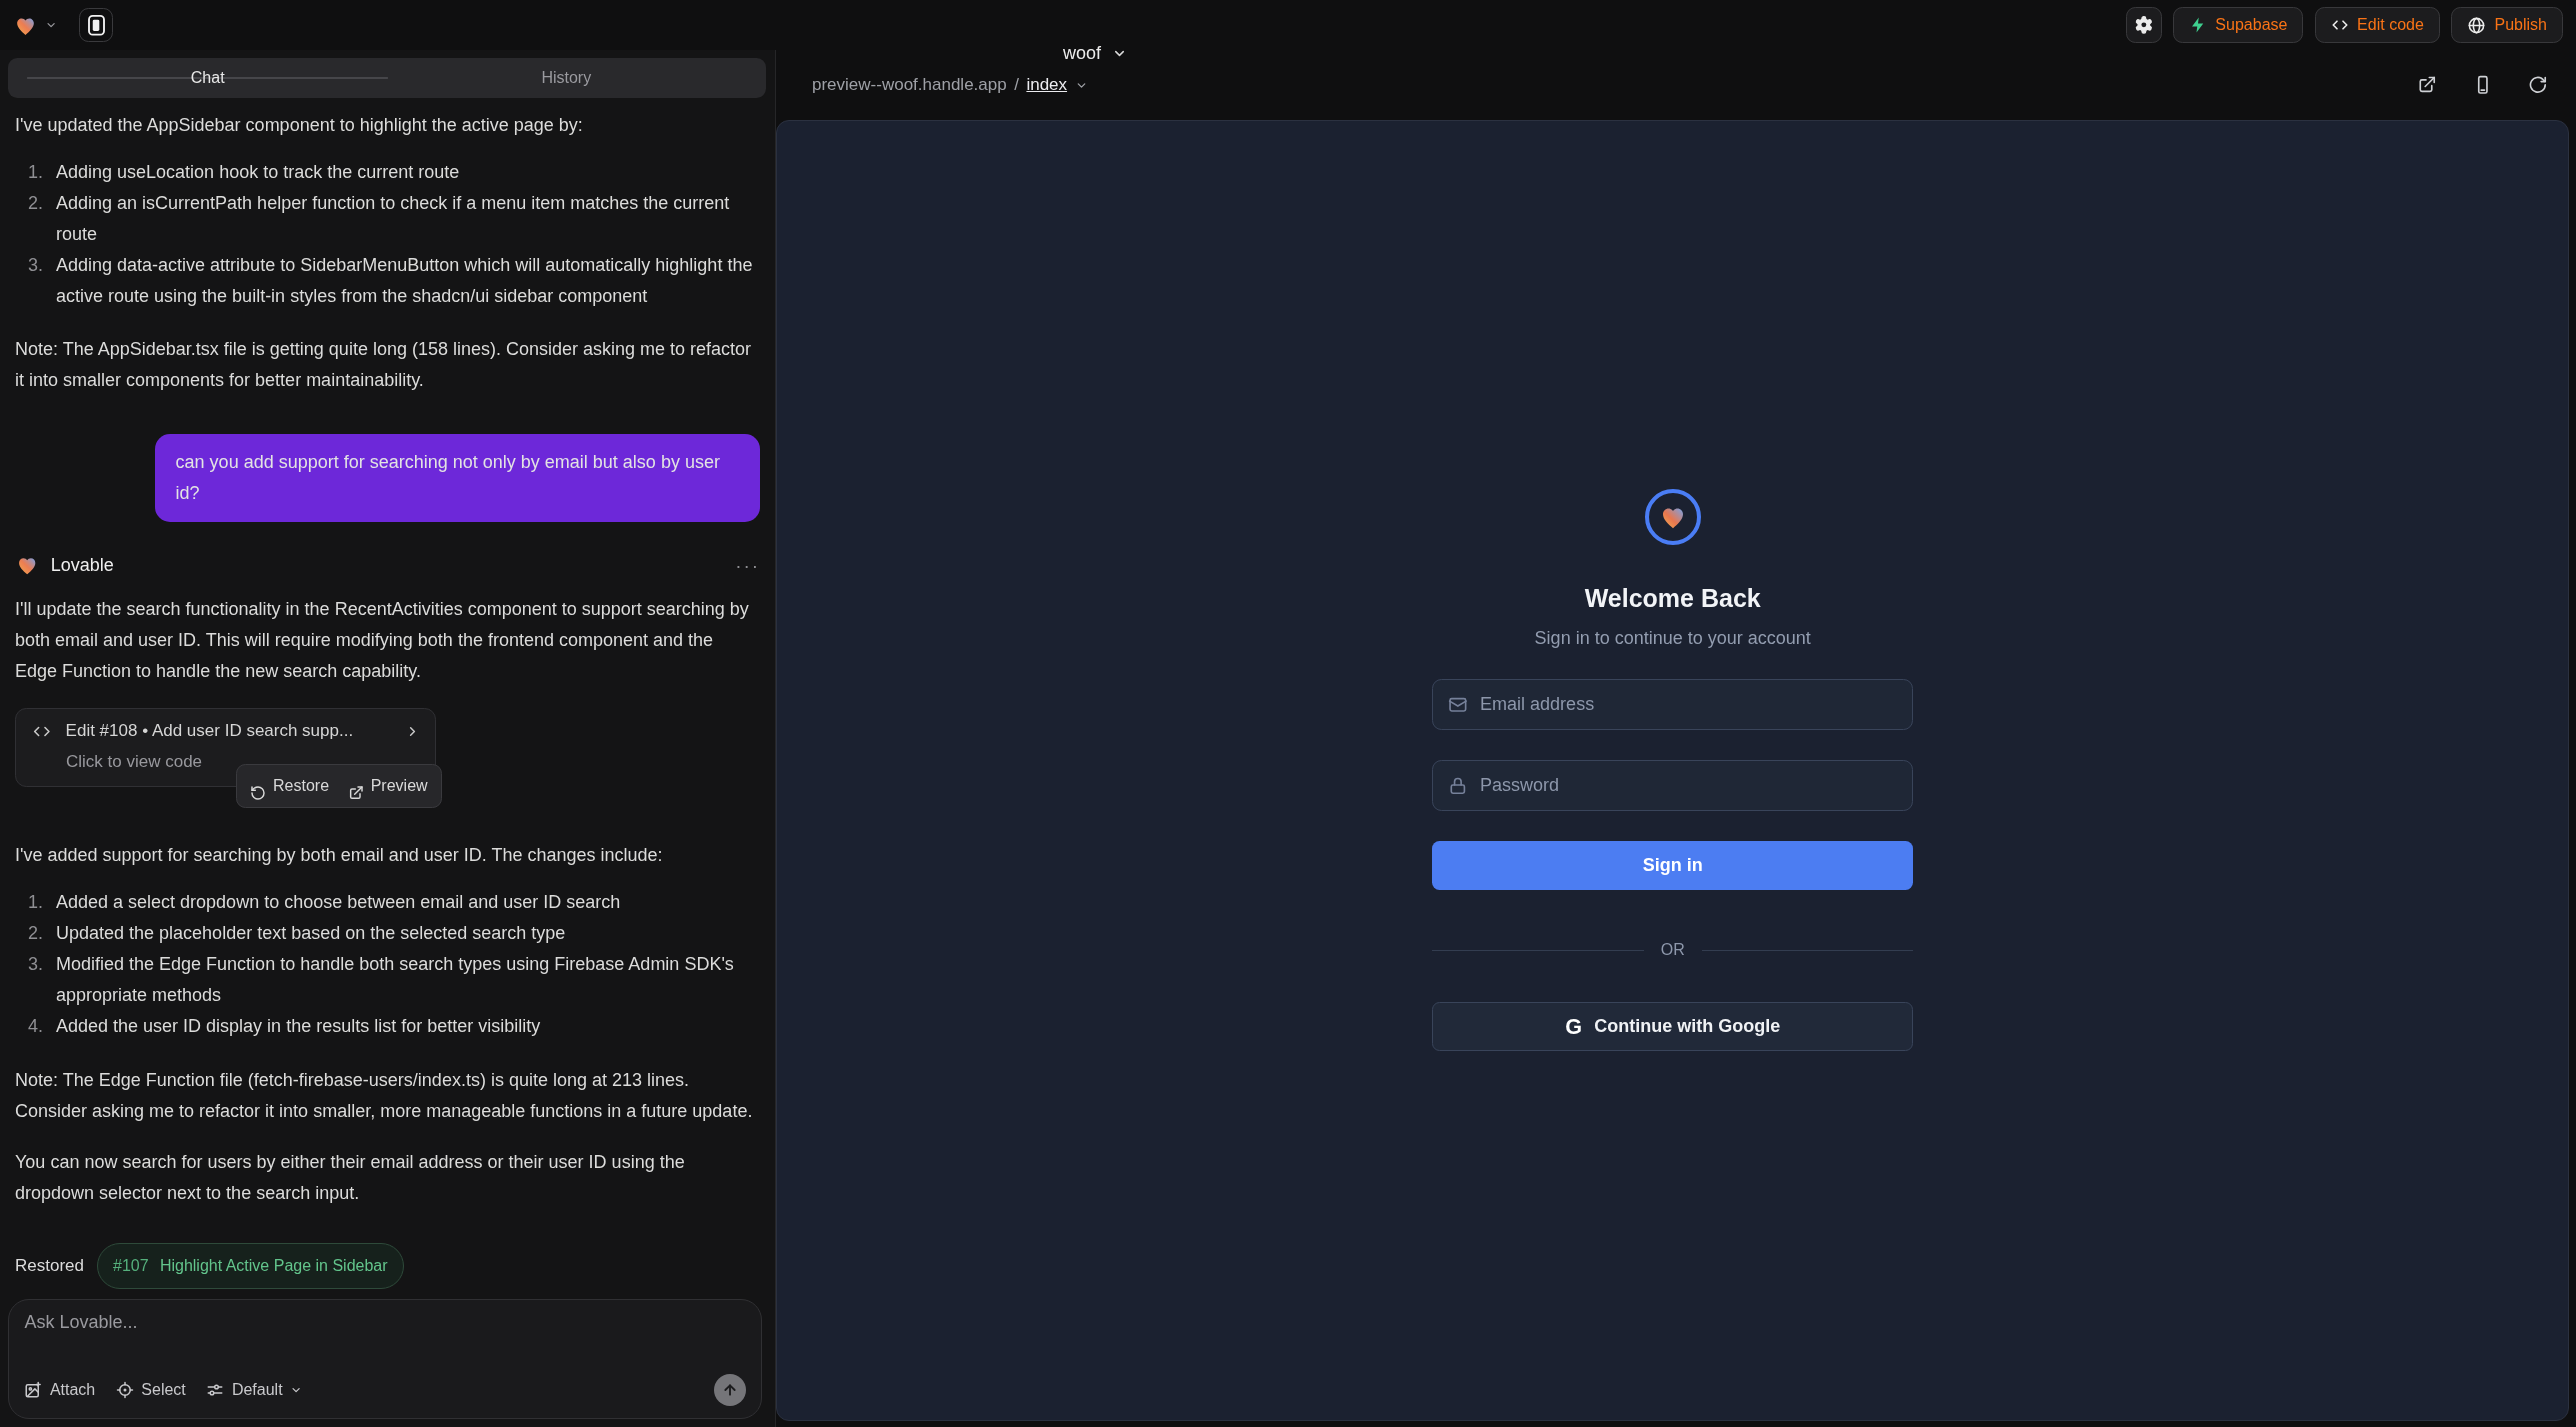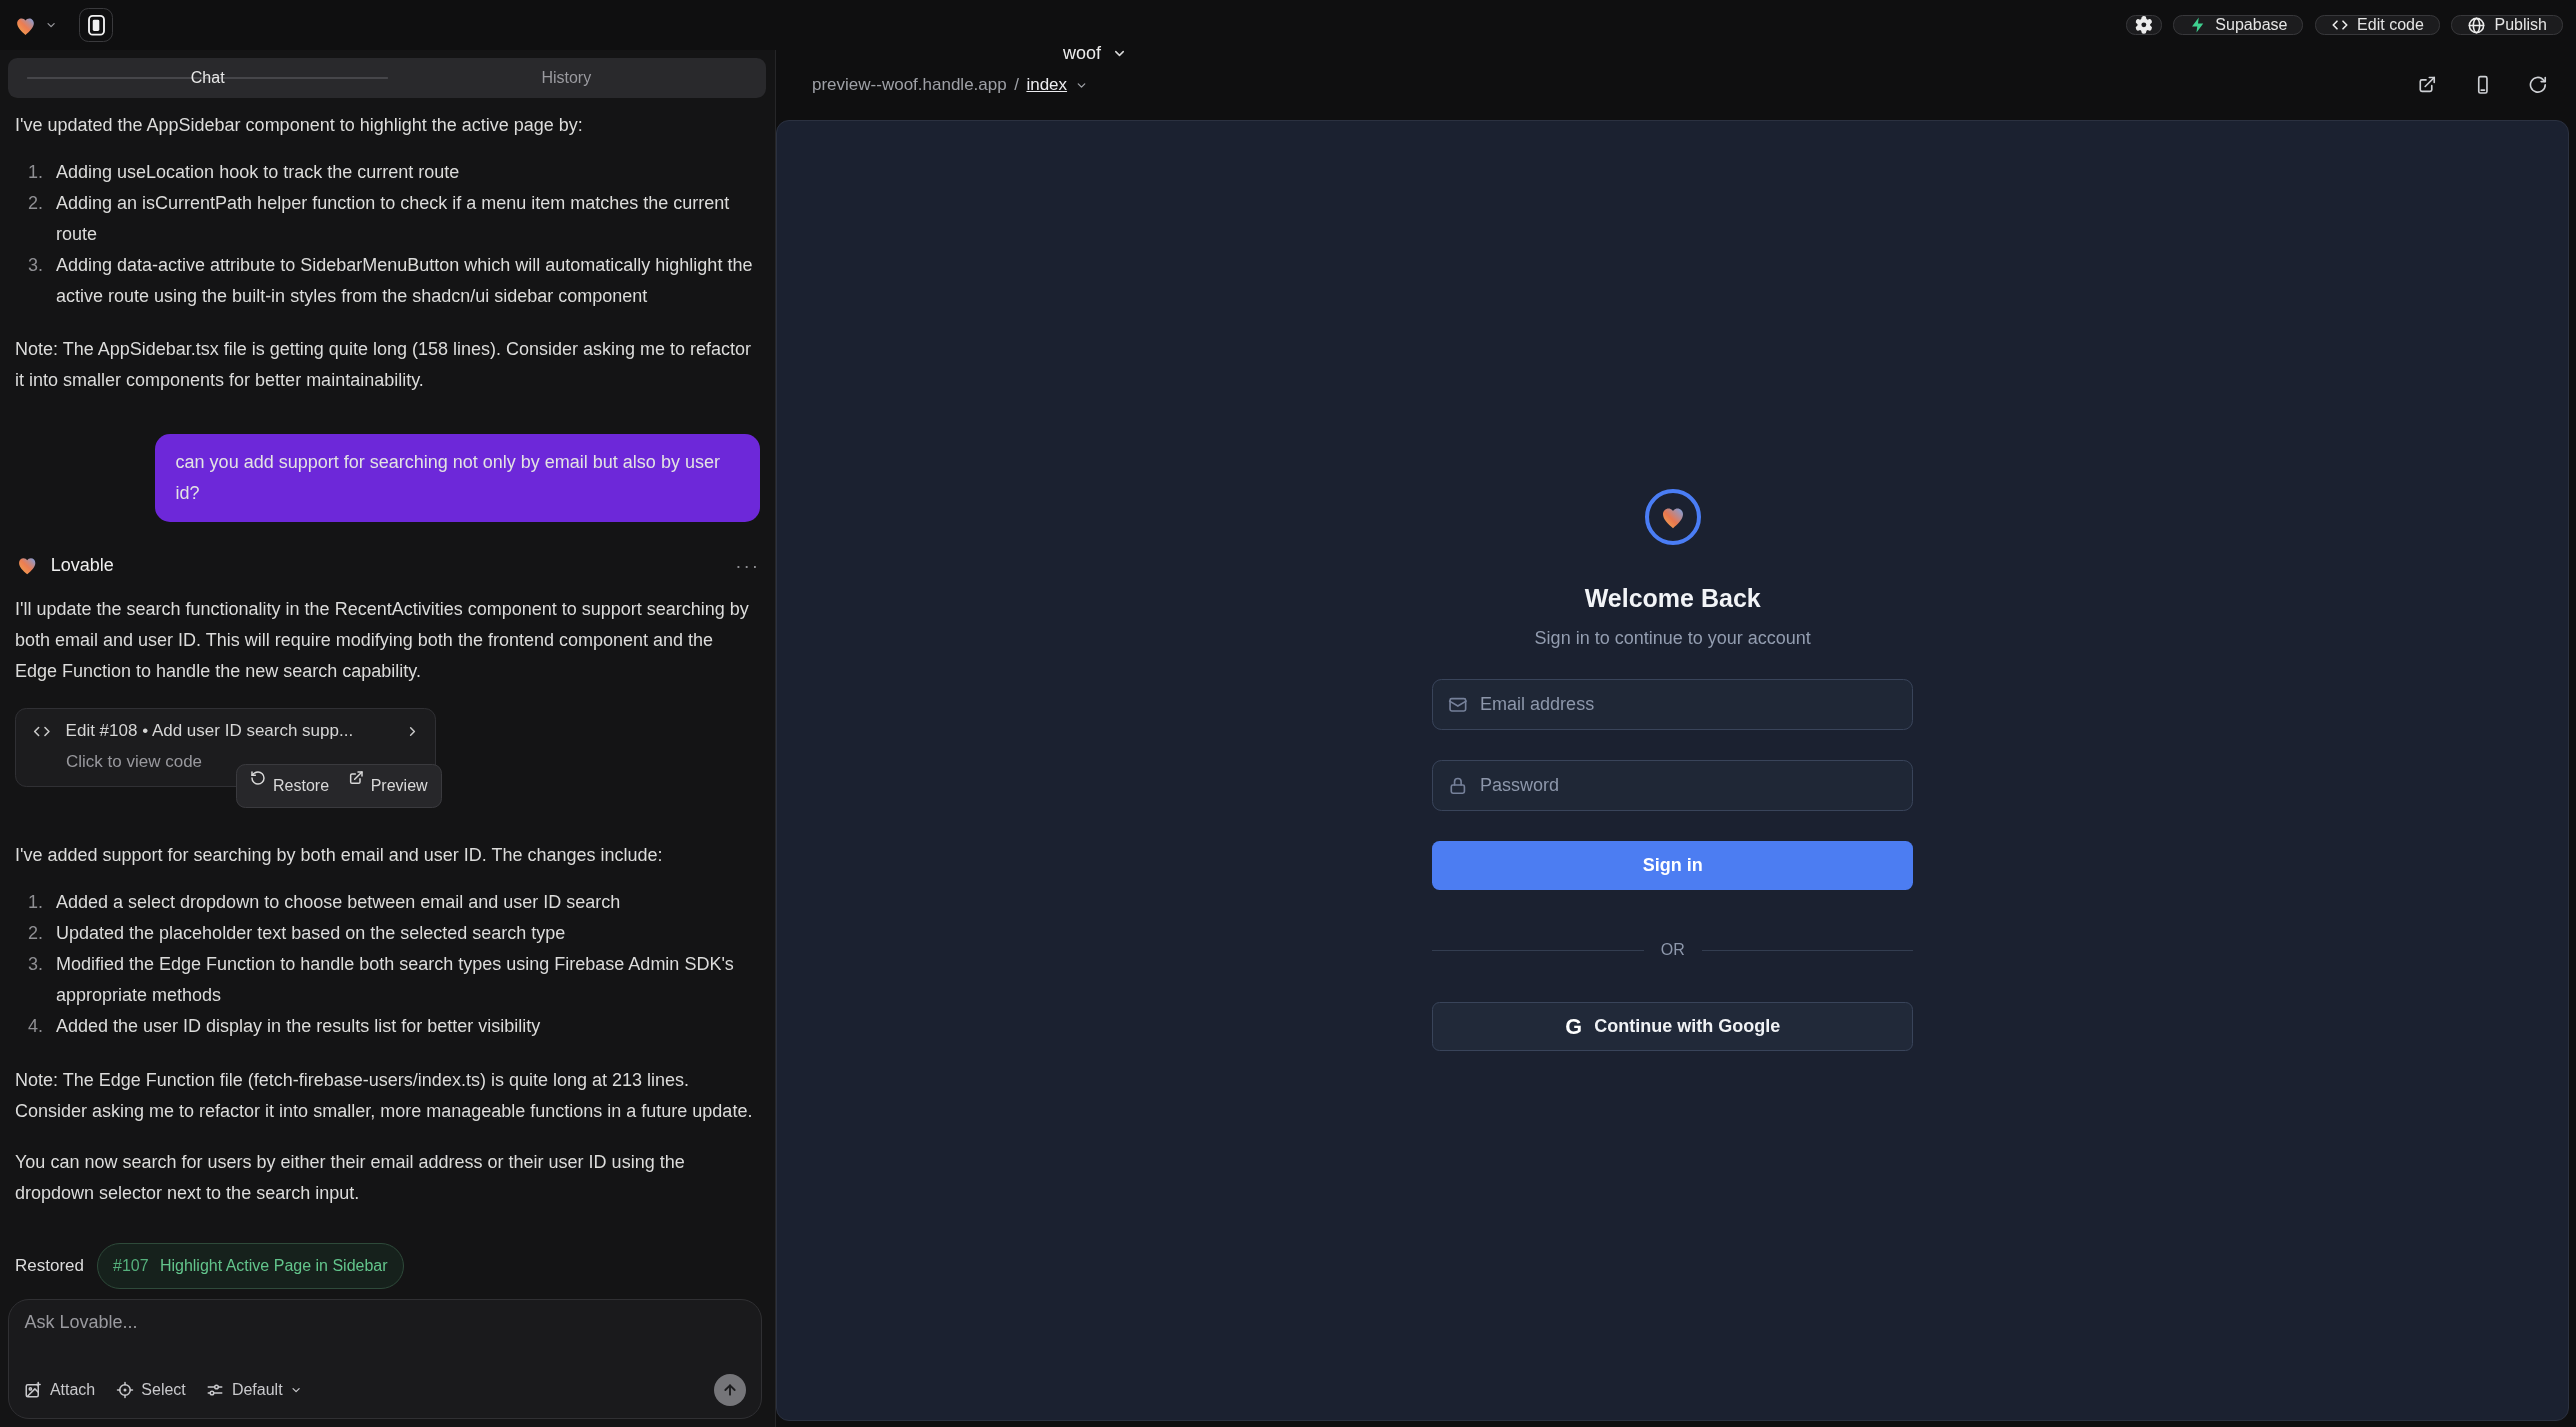--- a/index.html
+++ b/index.html
@@ -13,21 +13,21 @@
   svg { display:block; }
 
   
   .topbar { height:50px; flex:0 0 50px; display:flex; align-items:center; padding:0 13px; position:relative; background:#0f0f10; }
   .tb-left { display:flex; align-items:center; gap:9.4px; }
   .heart-btn { display:flex; align-items:center; gap:6.6px; cursor:pointer; }
   .panel-btn { width:34px; height:34px; margin-left:13px; border:0.9px solid #3a3a3d; border-radius:9.4px; display:flex; align-items:center; justify-content:center; background:transparent; }
   .tb-center { position:absolute; left:1063px; top:0; height:50px; display:flex; align-items:center; gap:11px;margin-top:28px; }
   .tb-title { font-size:18px; color:#ececec; }
   .tb-right { margin-left:auto; display:flex; align-items:center; gap:11.3px; }
-  .tb-btn { height:20px; display:flex; align-items:center; gap:8.4px; padding:0 15px; background:#1c1c1e; border:0.9px solid #38383b; border-radius:9.4px; color:#e5e5e5; font-size:16px; cursor:pointer; }
+  .tb-btn { height:36px; display:flex; align-items:center; gap:8.4px; padding:0 15px; background:#1c1c1e; border:0.9px solid #38383b; border-radius:9.4px; color:#f97316; font-size:16px; cursor:pointer; }
   .tb-btn.icon-only { width:36px; padding:0; justify-content:center; }
 
   
   .main { flex:1; display:flex; min-height:0; }
   .chat-panel { width:776px; flex:0 0 776px; border-right:0.9px solid #262628; background:#141415; display:flex; flex-direction:column; min-height:0; }
 
   
   .tabs { margin:8.4px 9.4px 0 8.4px; height:34px; background:#29292c; border-radius:9.4px; padding:20px; display:flex; }
   .tab { flex:1; display:flex; align-items:center; justify-content:center; font-size:16px; color:#9a9a9f; border-radius:7.5px; cursor:pointer; }
   .tab.active { background:#404044; color:#e8e8e8; box-shadow:0 0 0 0.9px #4a4a4e; }
@@ -46,21 +46,21 @@
   .assistant-row { margin-top:28px; display:flex; align-items:center; gap:11.3px; }
   .assistant-name { font-size:18px; color:#f0f0f0; }
   .assistant-menu { margin-left:auto; color:#8f8f93; font-size:19px; letter-spacing:1.9px; cursor:pointer; }
 
   
   .edit-card { position:relative; margin-top:20.6px; width:421px; background:#1c1c1e; border:0.9px solid #303034; border-radius:11.3px; padding:11.3px 15px 13px 15px; cursor:pointer; }
   .edit-card-head { display:flex; align-items:center; gap:13px; color:#d6d6d6; font-size:17px; line-height:22.5px; }
   .edit-card-head .grow { flex:1; white-space:nowrap; overflow:hidden; }
   .edit-card-sub { margin-top:8.4px; padding-left:35px; color:#98989d; font-size:17px; line-height:22.5px; }
   .edit-pill { position:absolute; right:-6.6px; bottom:-21.6px; display:flex; align-items:center; gap:19px; background:#27272a; border:0.9px solid #3a3a3e; border-radius:9.4px; padding:5.6px 13px; font-size:16px; color:#d9d9d9; }
-  .pill-btn { display:flex; align-items:flex-start; gap:6.6px; cursor:pointer; }
+  .pill-btn { display:flex; align-items:flex-end; gap:6.6px; cursor:pointer; }
 
   
   .restored-row { margin-top:34px; display:flex; align-items:center; gap:13px; font-size:17px; color:#dcdcdc; }
   .restored-badge { display:flex; align-items:flex-end; gap:11.3px; border:0.9px solid #2e4a3a; background:rgba(52,153,102,0.10); color:#63c58c; border-radius:937px; padding:6.6px 15px; font-size:16px; cursor:pointer; }
   .restored-badge .ver { color:#55b07c; }
 
   
   .composer { margin:9.4px 13px 9.4px 8.4px; height:120px; background:#1a1a1c; border:0.9px solid #303033; border-radius:21px; padding:12.2px 15px 11.3px 15px; display:flex; flex-direction:column; }
   .composer-input { background:transparent; border:none; outline:none; color:#e6e6e6; font-size:18px; font-family:"Liberation Sans",sans-serif; width:100%; }
   .composer-input::placeholder { color:#9a9a9f; }

